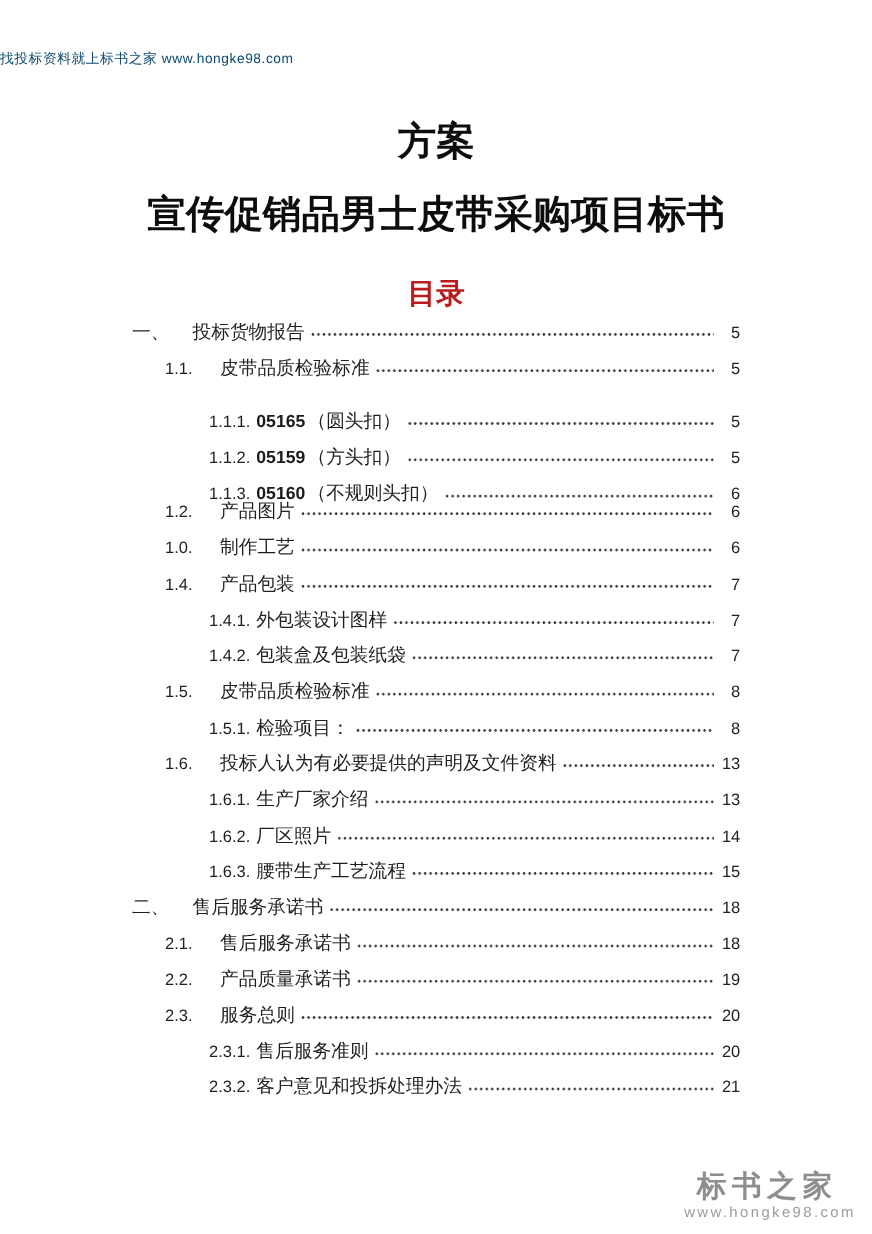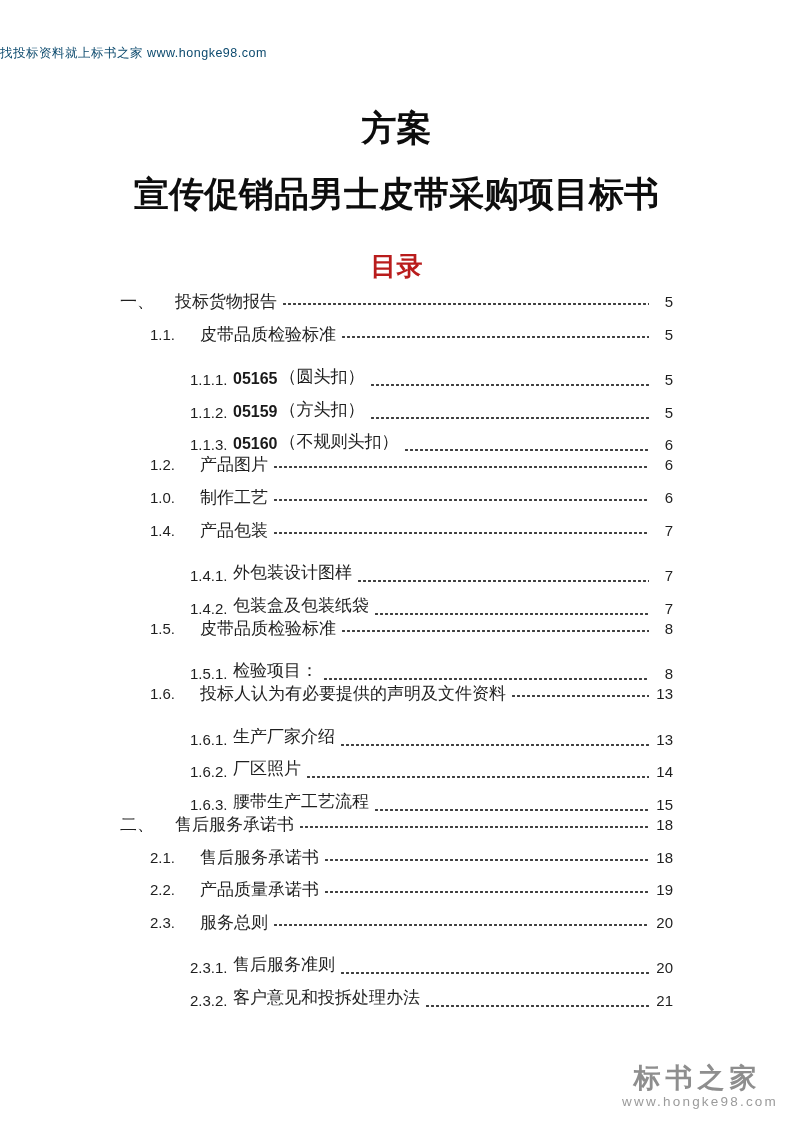--- a/index.html
+++ b/index.html
@@ -72,21 +72,21 @@
   .toc-num {
     flex: 0 0 auto;
     font-family: "Liberation Sans", sans-serif;
     font-size: 15px;
     color: #1f1f1f;
   }
   .lvl1 { padding-left: 0; }
   .lvl1 .toc-num { width: 55px; font-family: "Liberation Serif", serif; font-size: 17px; }
   .lvl2 { padding-left: 30px; }
   .lvl2 .toc-num { width: 50px; font-weight: 400; }
-  .lvl3 { padding-left: 70px; align-items: flex-end; }
+  .lvl3 { padding-left: 70px; }
   .lvl3 .toc-num { width: 43px; font-weight: 400; }
   .toc-code {
     flex: 0 0 auto;
     font-family: "Liberation Sans", sans-serif;
     font-weight: 700;
     font-size: 16px;
     margin-right: 2px;
     color: #1a1a1a;
     margin-top: 20px;
   }

